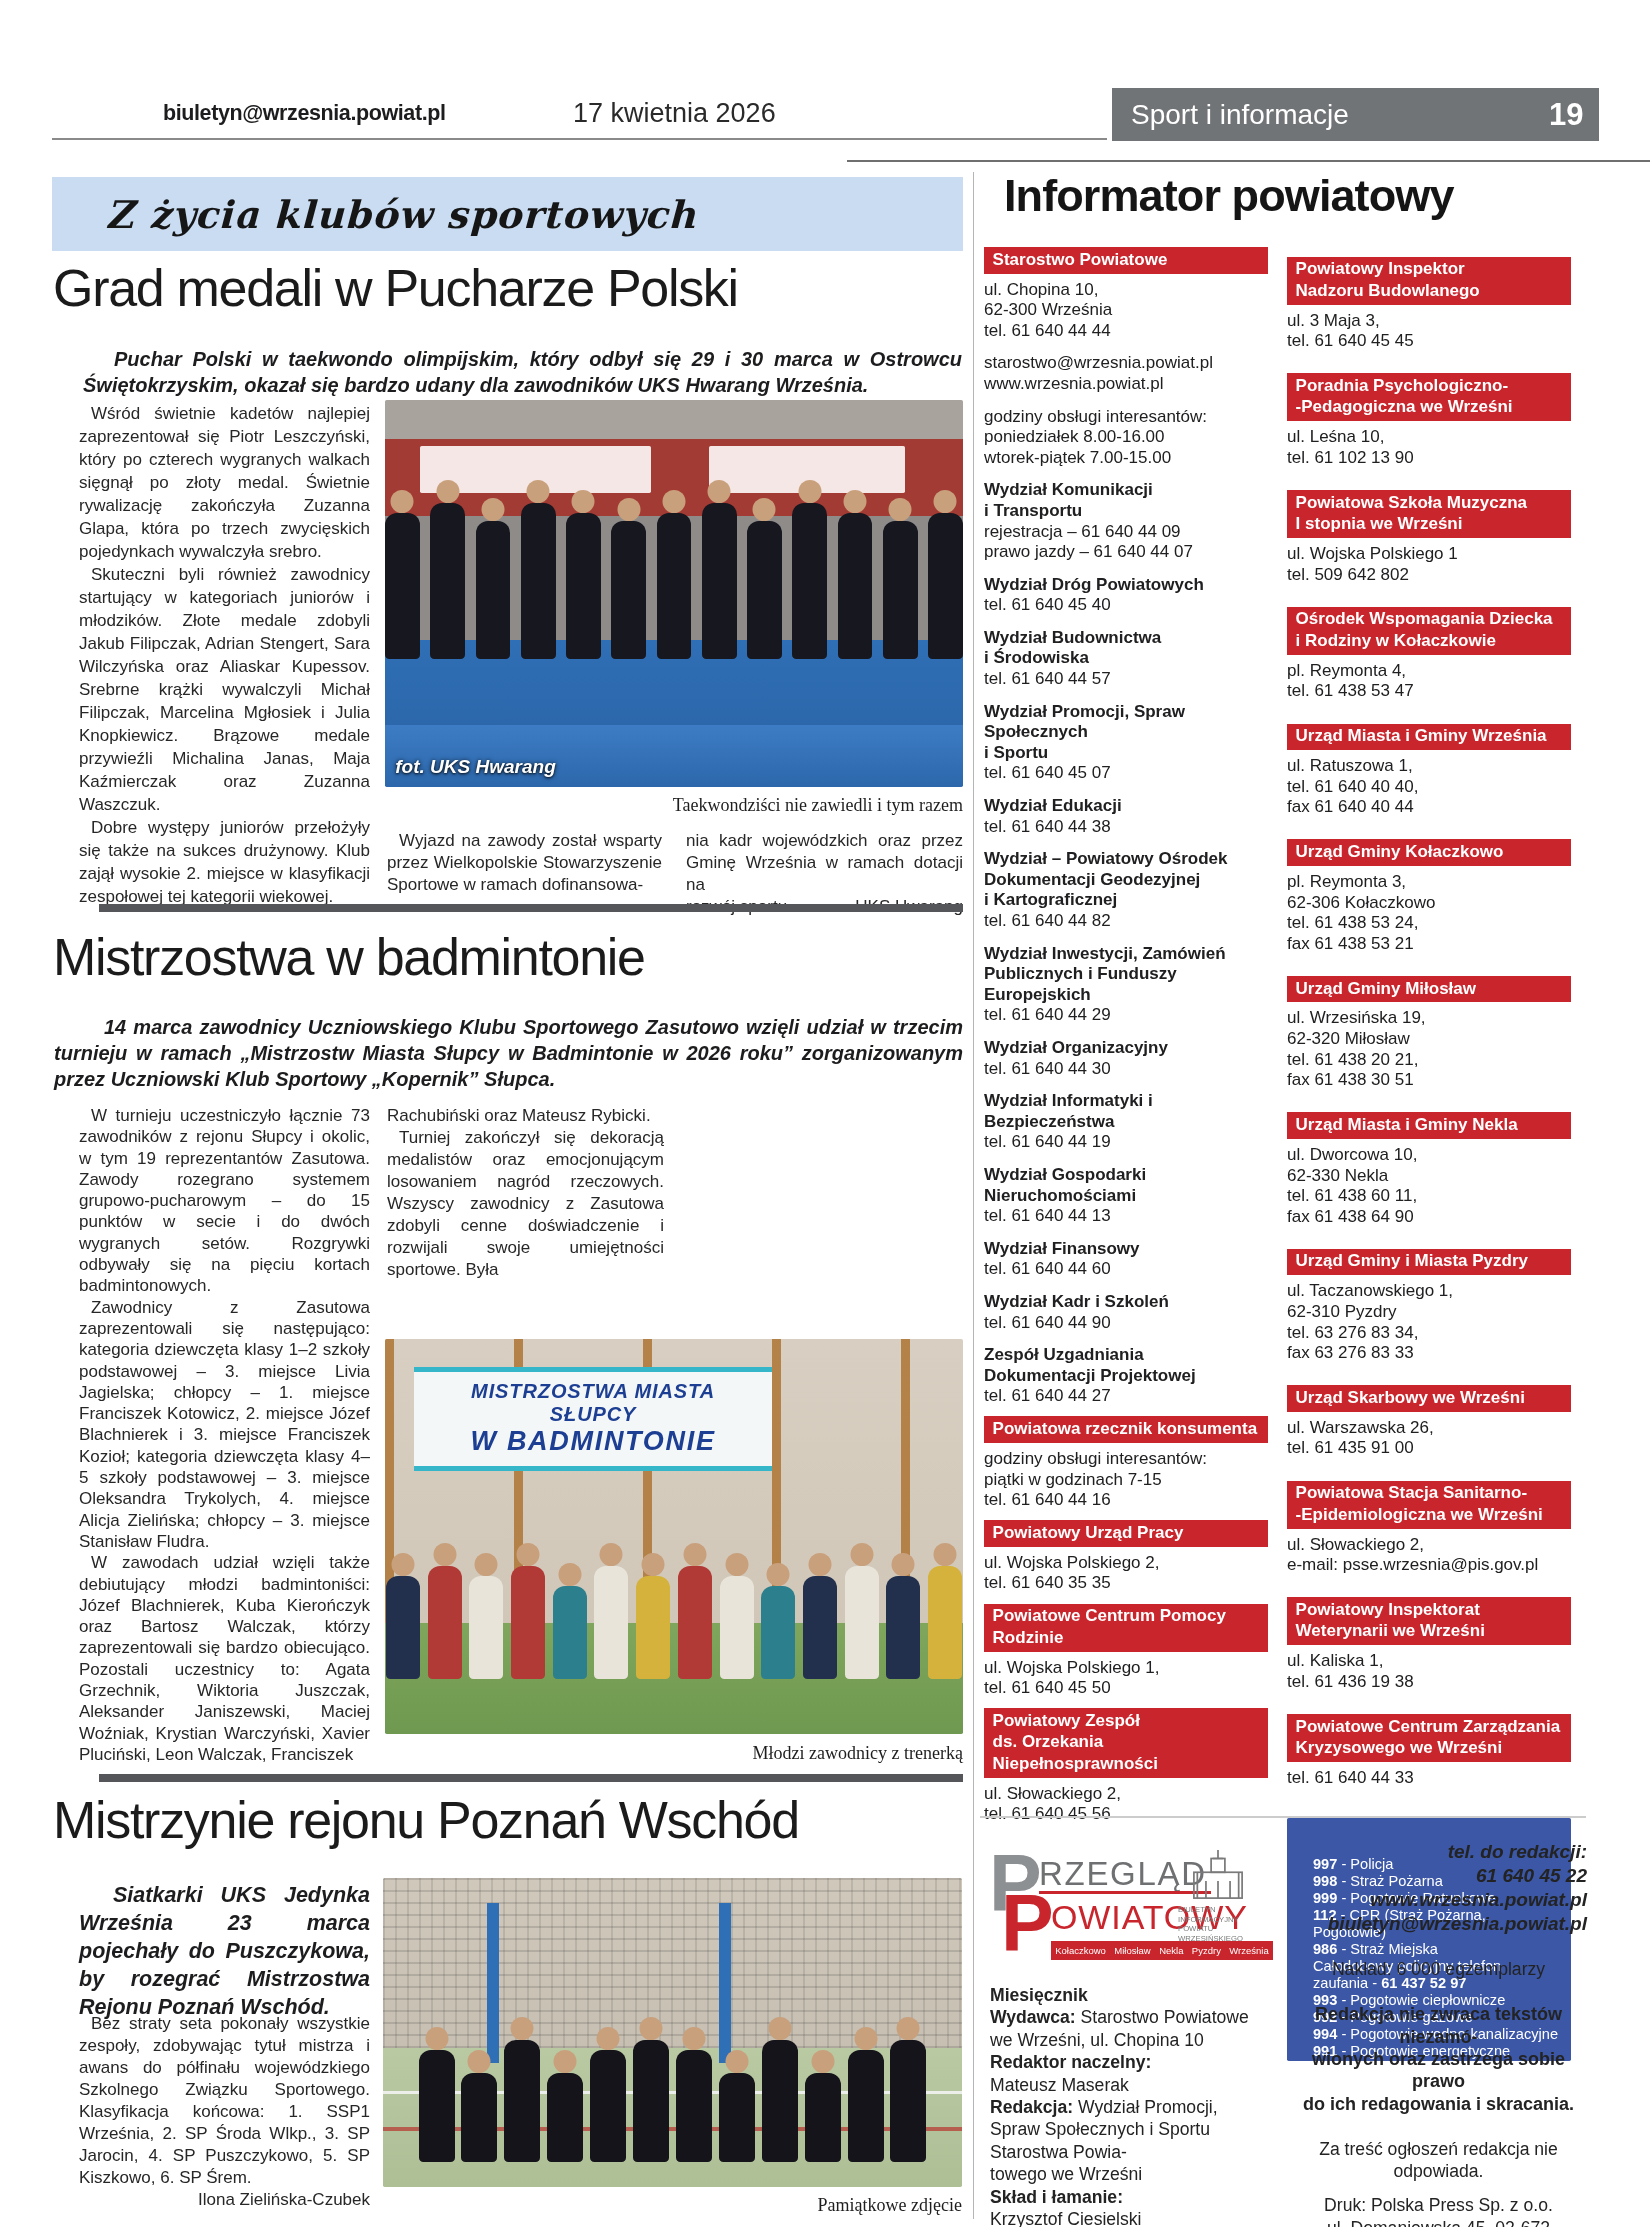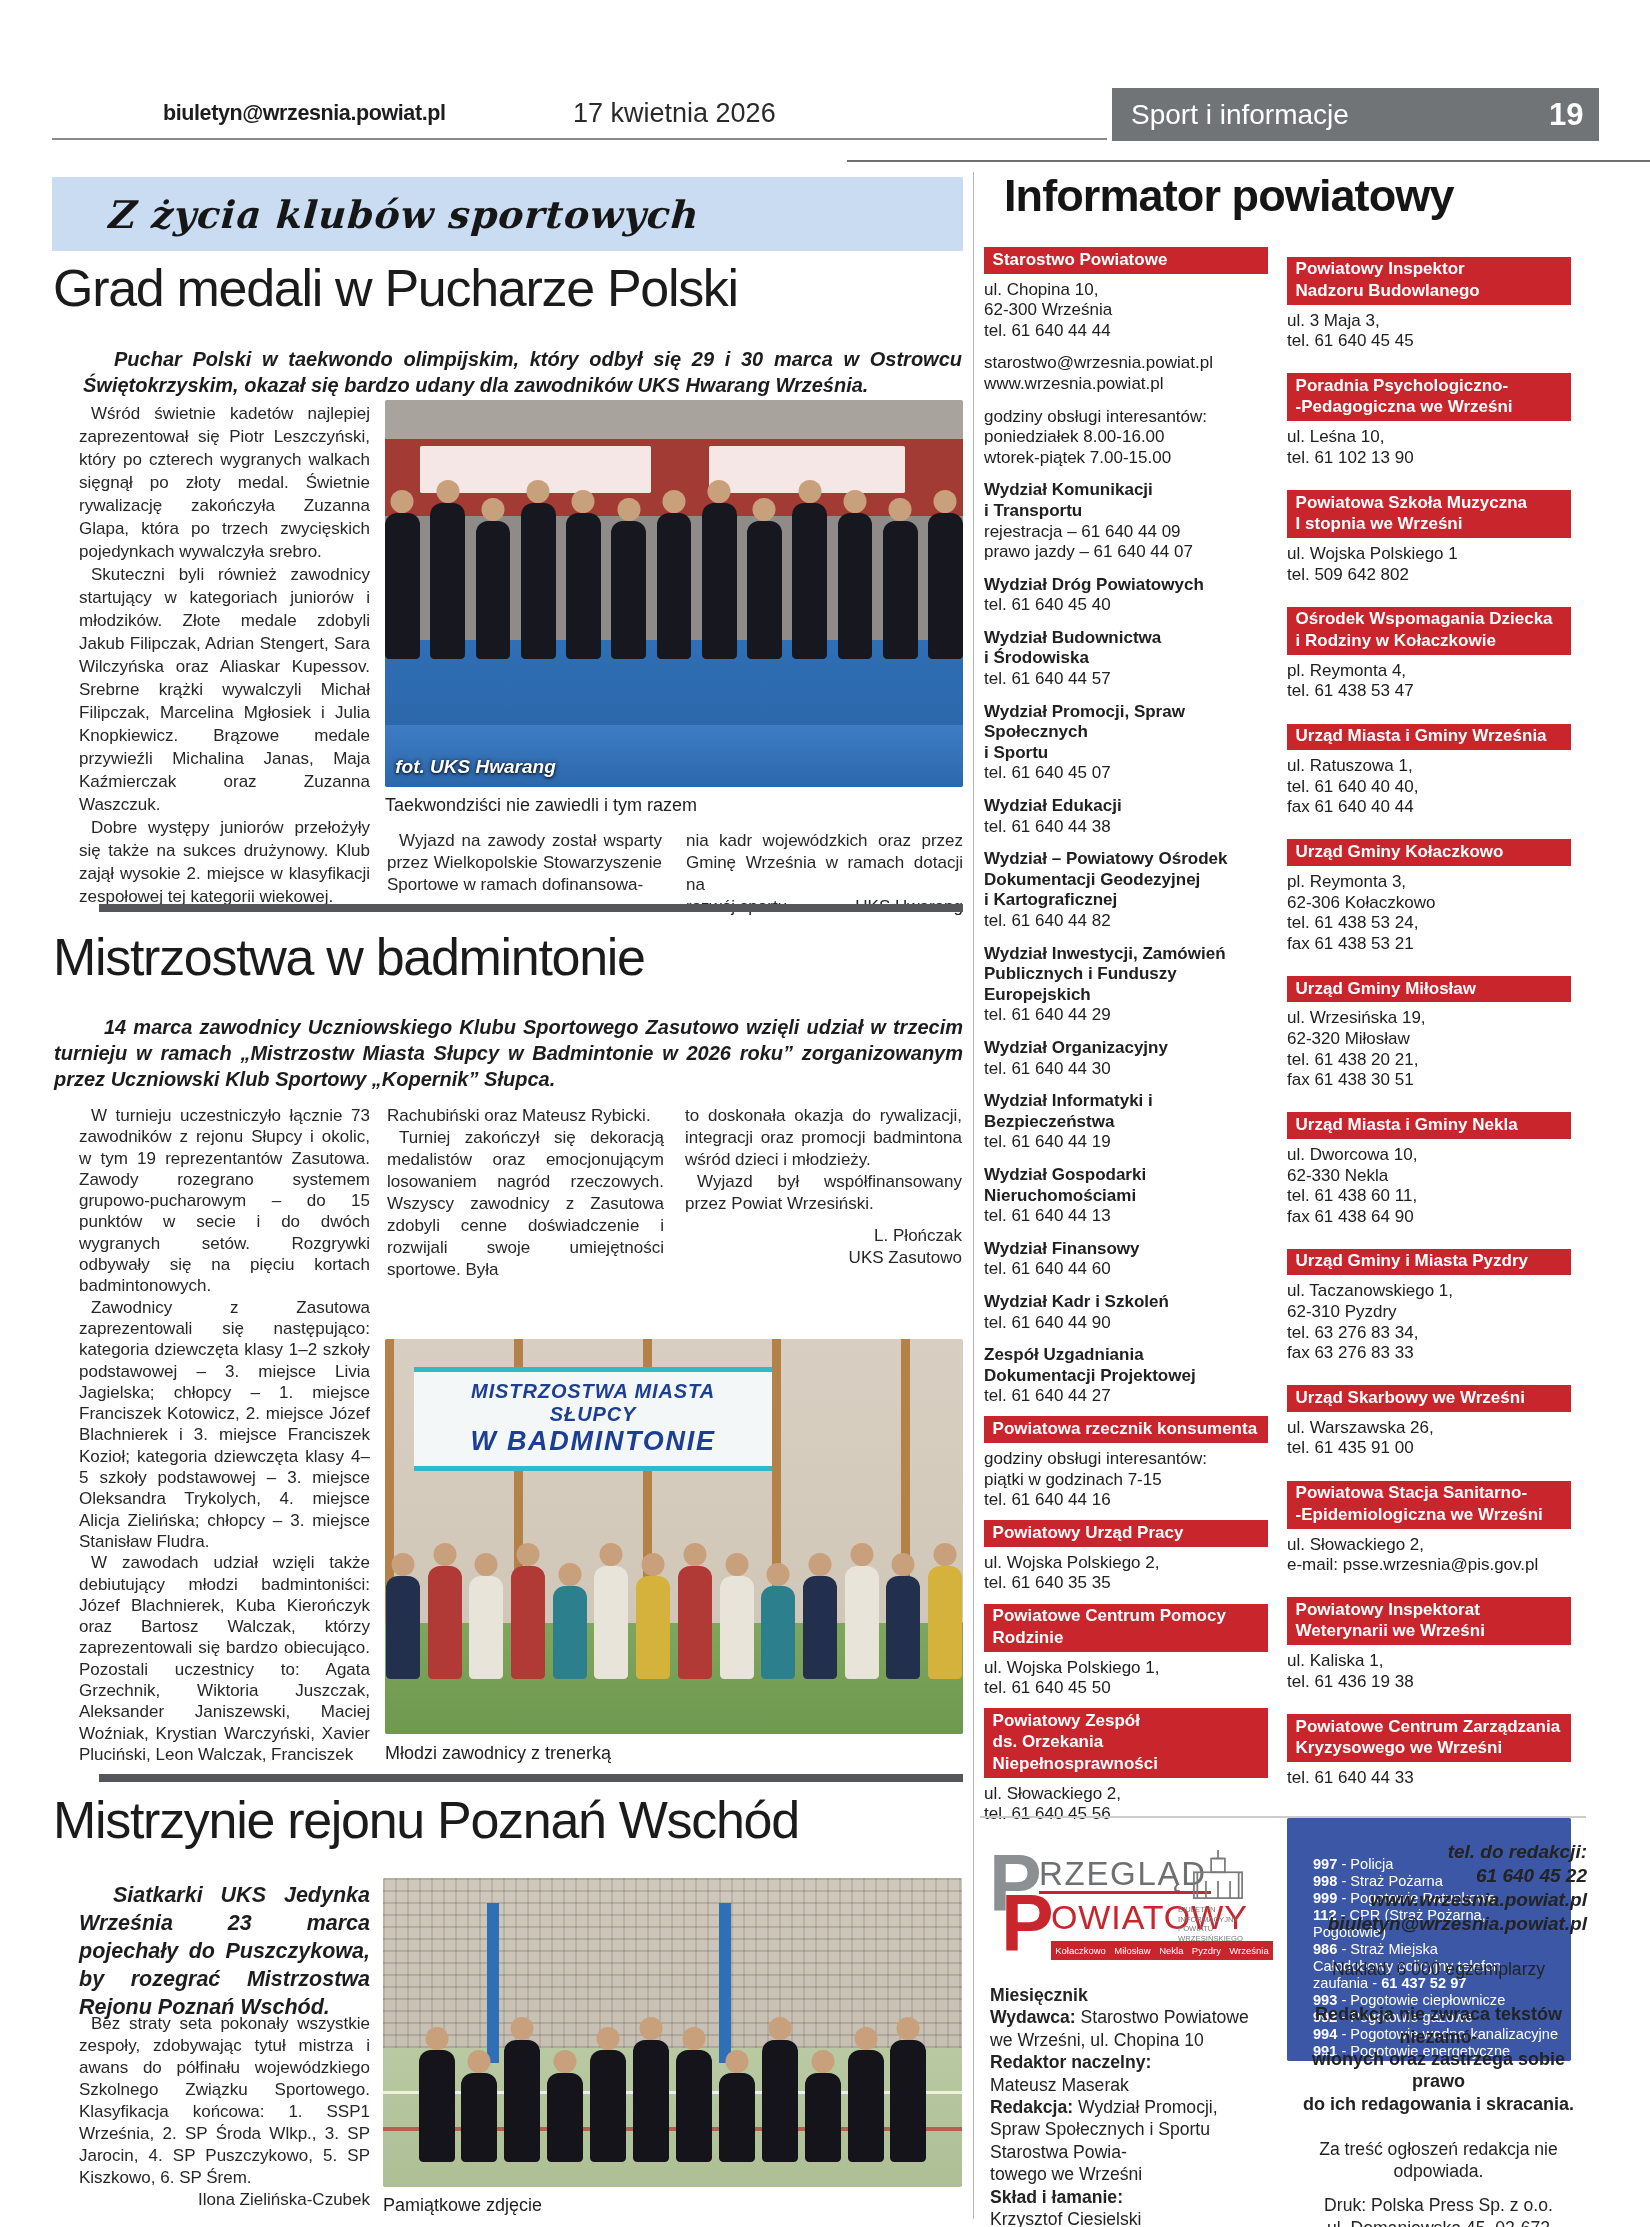--- a/index.html
+++ b/index.html
@@ -28,21 +28,21 @@
   .banner span{font-family:"DejaVu Serif",serif;font-style:italic;font-weight:700;font-size:38px;color:#161616;letter-spacing:0.9px;transform:skewX(-4deg);}
   .headline{position:absolute;font-size:52px;font-weight:400;letter-spacing:-1.3px;color:#1b1b1b;white-space:nowrap;}
   .lead{position:absolute;font-weight:700;font-style:italic;font-size:20px;line-height:26px;text-align:justify;}
   .bodycol{position:absolute;font-size:17px;line-height:22px;color:#272727;}
   .bodycol .it{margin:0;}
   .it-p{text-align:justify;text-indent:12px;}
   .it-p0{text-align:justify;}
   .it-sig{text-align:right;}
   .it-sigrow{display:flex;justify-content:space-between;}
   .it-gap{height:10.3px;}
-  .caption{position:absolute;font-size:18px;color:#1e1e1e;}
+  .caption{position:absolute;font-size:18px;color:#1e1e1e;text-align:right;font-family:Liberation Serif, serif;}
   .sep{position:absolute;left:99px;width:864px;height:7.7px;background:#55565a;}
 
   
   .photo{position:absolute;overflow:hidden;border-radius:1.7px;}
   .photo .credit{position:absolute;left:10.3px;bottom:8.6px;color:#fff;font-weight:700;font-size:19px;font-style:italic;text-shadow:0 0.9px 2.6px rgba(0,0,0,.85),0 0 5.2px rgba(0,0,0,.6);z-index:5;}
   .people{position:absolute;left:0;right:0;display:flex;justify-content:center;align-items:flex-end;gap:10.3px;z-index:3;}
   .people i{display:block;width:40px;height:146px;background:#17171f;border-radius:12px 12px 4.3px 4.3px;position:relative;}
   .people i::before{content:"";position:absolute;top:-23px;left:50%;transform:translateX(-50%);width:23px;height:23px;border-radius:50%;background:#c9a07c;}
   
   .photo1{background:linear-gradient(180deg,#a8a39d 0%,#a8a39d 10%,#a33b35 10%,#a33b35 30%,#8f8b89 30%,#8f8b89 62%,#2f6fb5 62%,#2c67ab 84%,#3d7cc4 84%,#2c67ab 100%);}
@@ -169,27 +169,20 @@
   <div class="lead" style="left:54px;top:1014px;width:909px;text-indent:50px;">14 marca zawodnicy Uczniowskiego Klubu Sportowego Zasutowo wzięli udział w trzecim turnieju w ramach „Mistrzostw Miasta Słupcy w Badmintonie w 2026 roku” zorganizowanym przez Uczniowski Klub Sportowy „Kopernik” Słupca.</div>
   <div class="bodycol" style="left:79px;top:1105px;width:291px;font-size:17px;line-height:21.3px;">
       <div class="it it-p">W turnieju uczestniczyło łącznie 73 zawodników z rejonu Słupcy i okolic, w tym 19 reprezentantów Zasutowa. Zawody rozegrano systemem grupowo-pucharowym – do 15 punktów w secie i do dwóch wygranych setów. Rozgrywki odbywały się na pięciu kortach badmintonowych.</div>
       <div class="it it-p">Zawodnicy z Zasutowa zaprezentowali się następująco: kategoria dziewczęta klasy 1–2 szkoły podstawowej – 3. miejsce Livia Jagielska; chłopcy – 1. miejsce Franciszek Kotowicz, 2. miejsce Józef Blachnierek i 3. miejsce Franciszek Kozioł; kategoria dziewczęta klasy 4–5 szkoły podstawowej – 3. miejsce Oleksandra Trykolych, 4. miejsce Alicja Zielińska; chłopcy – 3. miejsce Stanisław Fludra.</div>
       <div class="it it-p">W zawodach udział wzięli także debiutujący młodzi badmintoniści: Józef Blachnierek, Kuba Kierończyk oraz Bartosz Walczak, którzy zaprezentowali się bardzo obiecująco. Pozostali uczestnicy to: Agata Grzechnik, Wiktoria Juszczak, Aleksander Janiszewski, Maciej Woźniak, Krystian Warczyński, Xavier Pluciński, Leon Walczak, Franciszek</div>
     </div>
   <div class="bodycol" style="left:387px;top:1105px;width:277px;">
       <div class="it it-p0">Rachubiński oraz Mateusz Rybicki.</div>
       <div class="it it-p">Turniej zakończył się dekoracją medalistów oraz emocjonującym losowaniem nagród rzeczowych. Wszyscy zawodnicy z Zasutowa zdobyli cenne doświadczenie i rozwijali swoje umiejętności sportowe. Była</div>
     </div>
-  <div class="bodycol" style="left:685px;top:1105px;width:277px;">
-      <div class="it it-p0">to doskonała okazja do rywalizacji, integracji oraz promocji badmintona wśród dzieci i młodzieży.</div>
-      <div class="it it-p">Wyjazd był współfinansowany przez Powiat Wrzesiński.</div>
-      <div class="it it-gap"></div>
-      <div class="it it-sig">L. Płończak</div>
-      <div class="it it-sig">UKS Zasutowo</div>
-    </div>
 
   <div class="photo photo2" style="left:385px;top:1339px;width:578px;height:395px;">
     <div class="pbanner">
       <div class="l1">MISTRZOSTWA MIASTA SŁUPCY</div>
       <div class="l2">W BADMINTONIE</div>
     </div>
     <div class="people">
       <i></i>
         <i></i>
         <i></i>

